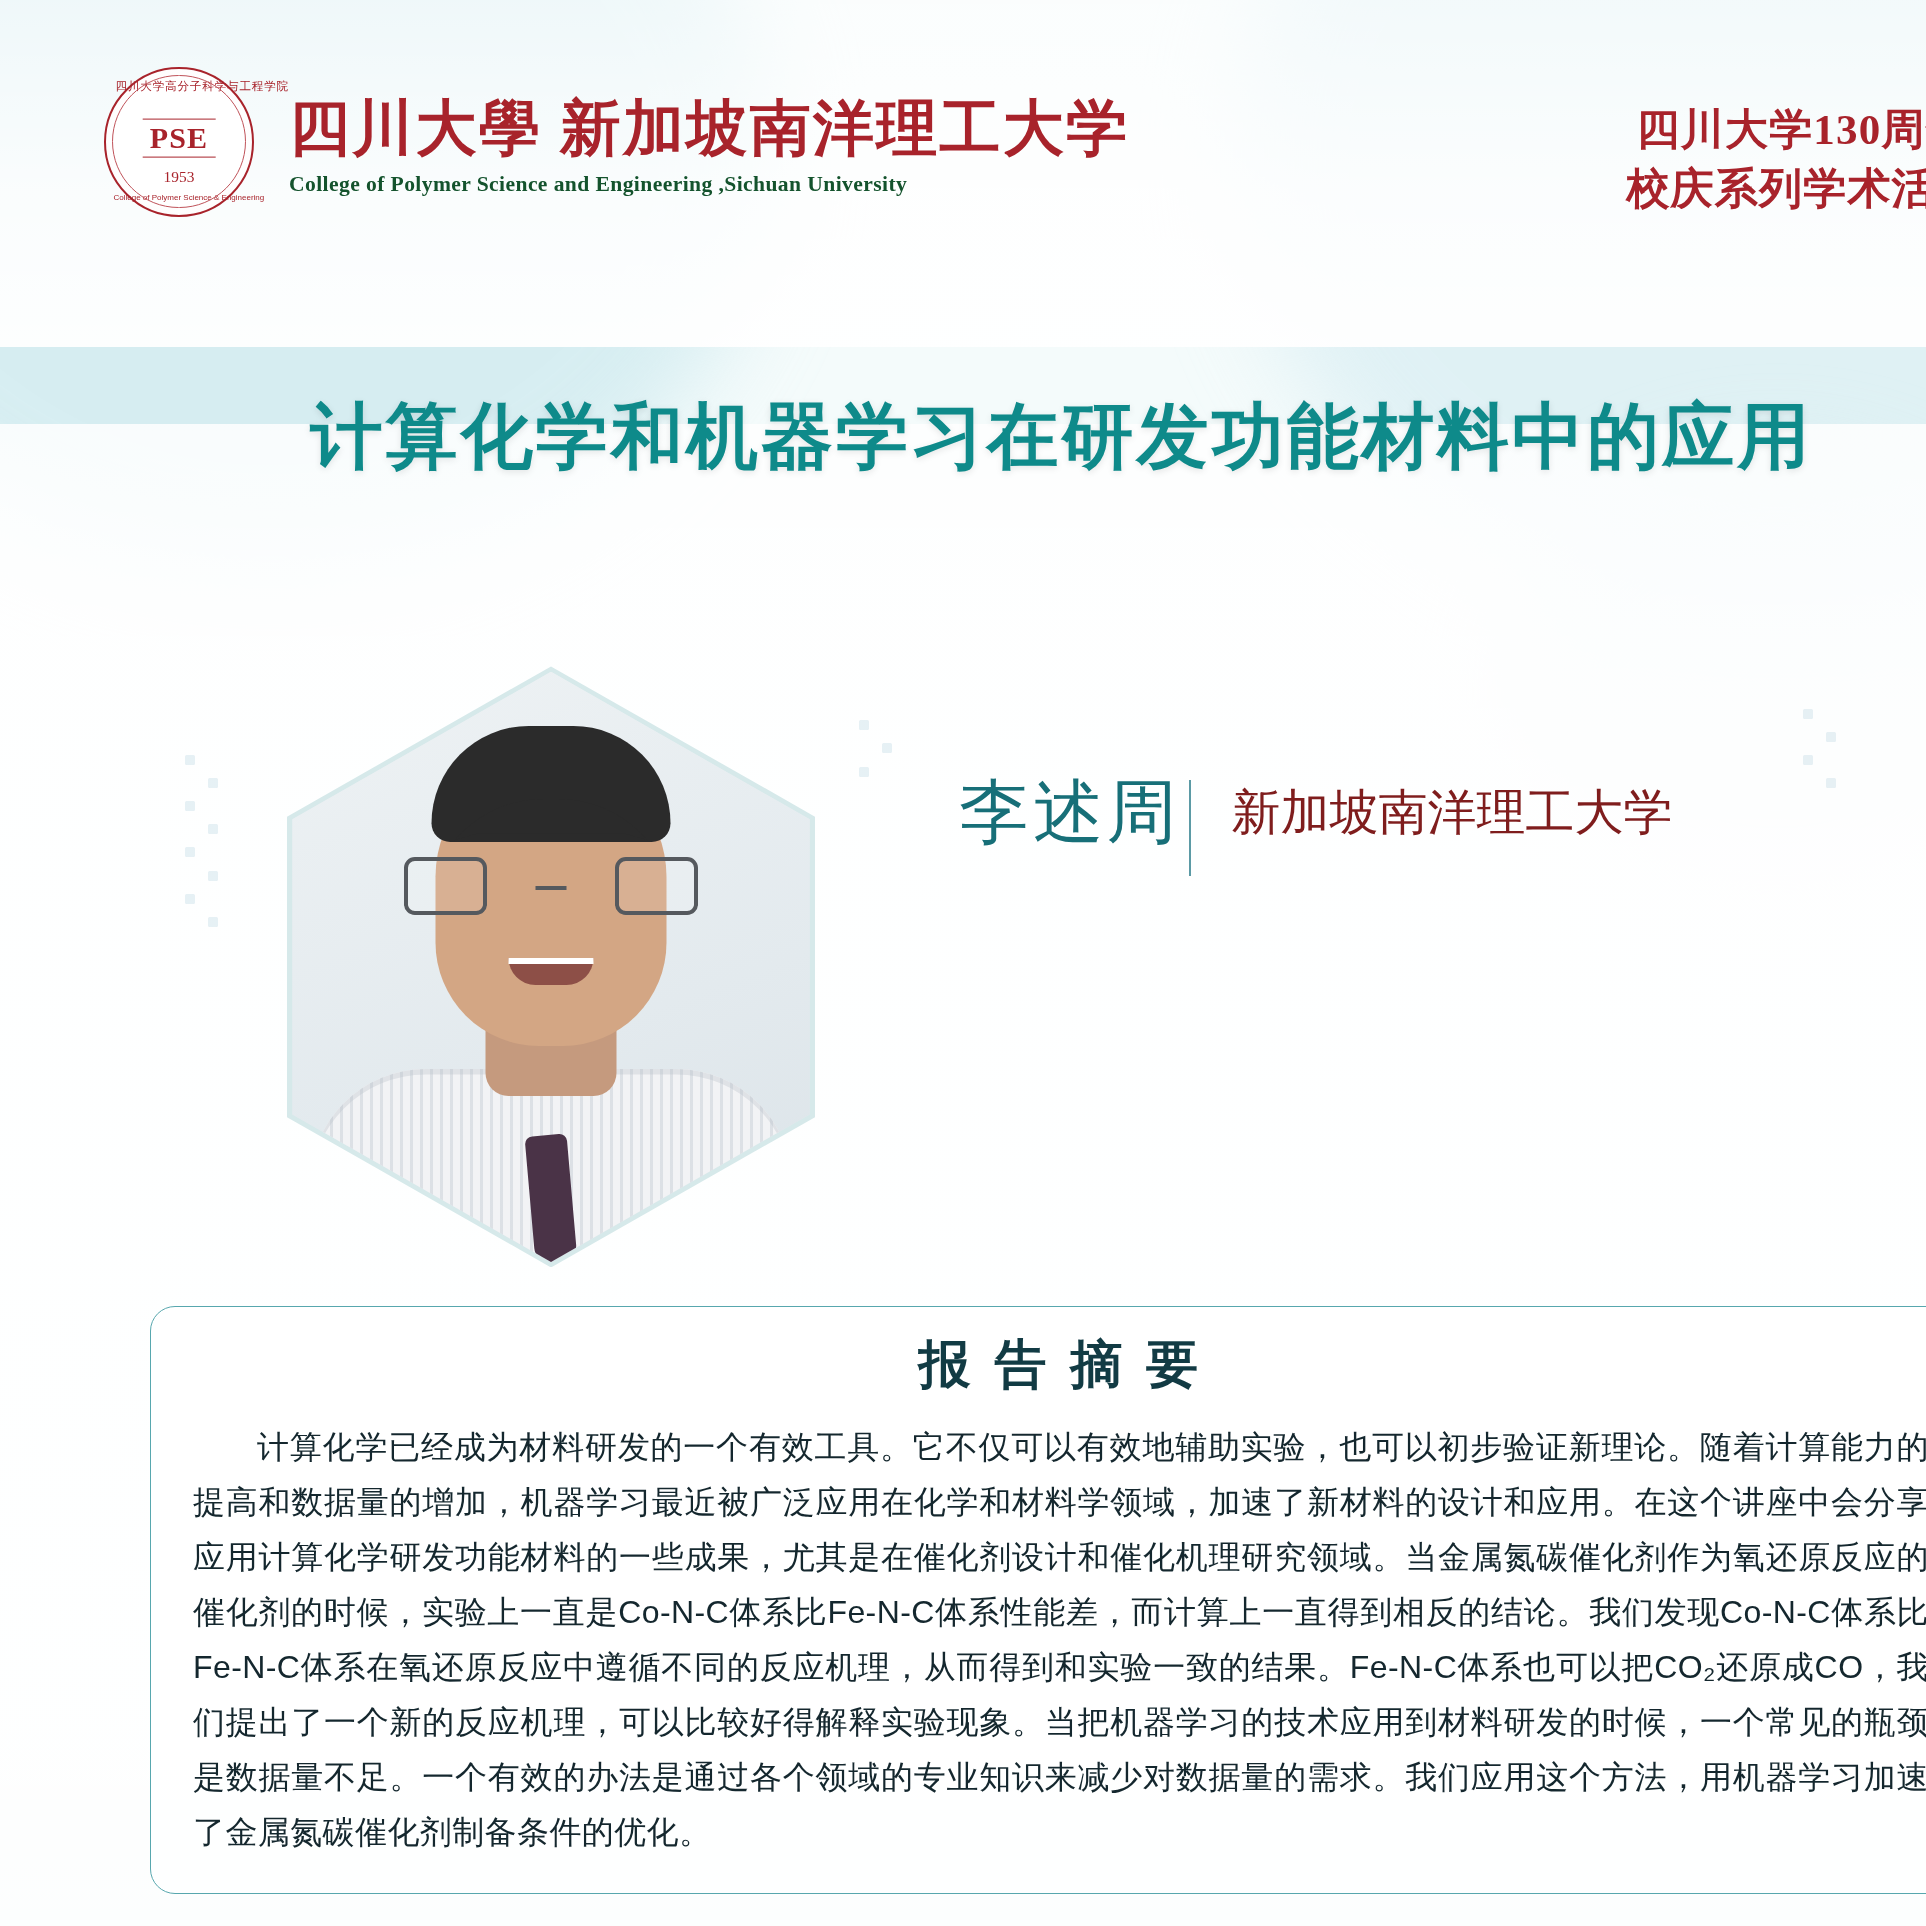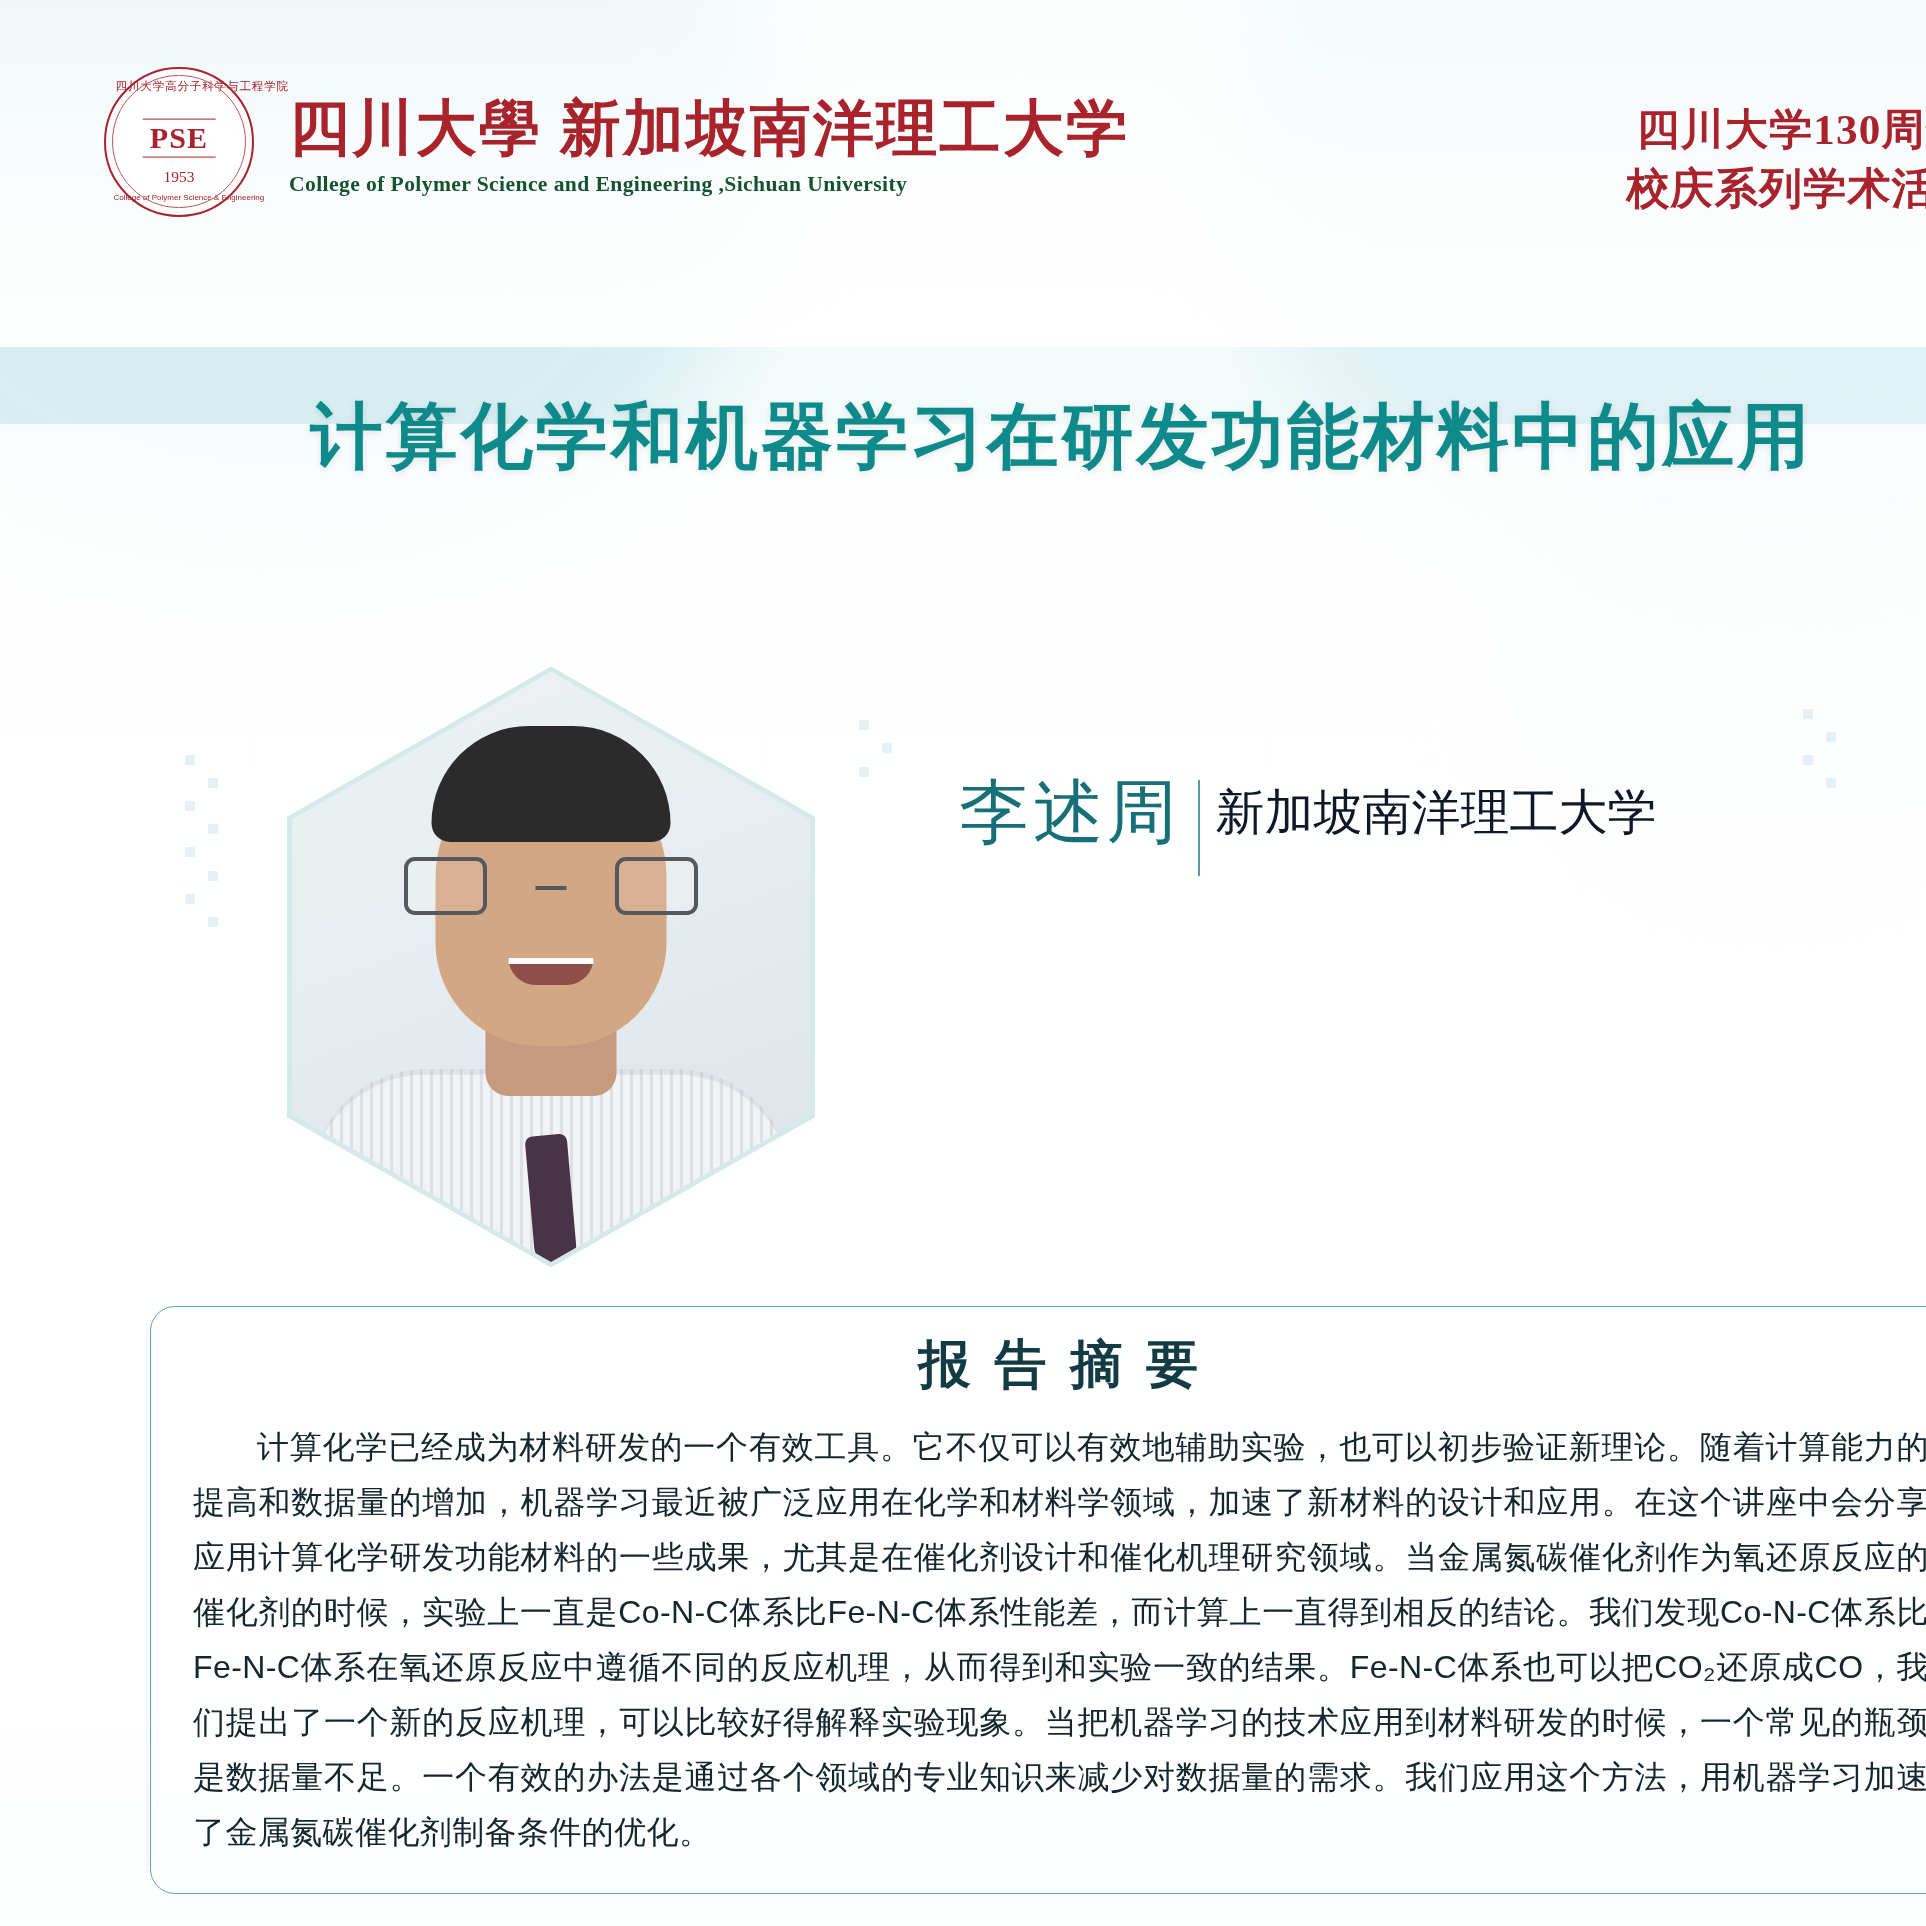--- a/index.html
+++ b/index.html
@@ -174,30 +174,30 @@
   .name-row {
     position:absolute; left:959px; top:127px;
     display:flex; align-items:flex-start;
   }
   .sp-name {
     font-family:"Liberation Serif", serif;
     font-size:70px;
     color:#176f78;
     letter-spacing:3.9px;
     line-height:1;
-    padding-right:17px;
+    padding-right:8px;
   }
   .divider-v {
     width:1.9px; background:#5b9aa5; height:96px; margin-top:2.3px;
   }
   .sp-affil {
-    padding-left:16px;
+    padding-left:41px;
     font-family:"Liberation Serif", serif;
     font-size:49px;
-    color:#0f172a;
+    color:#7f1d1d;
     line-height:1.42;
     white-space:nowrap;
   }
   .meta {
     position:absolute; left:959px; top:351px;
     font-family:"Liberation Serif", serif;
     font-weight:bold;
     font-size:45px;
     color:#10323a;
     line-height:1.68;

